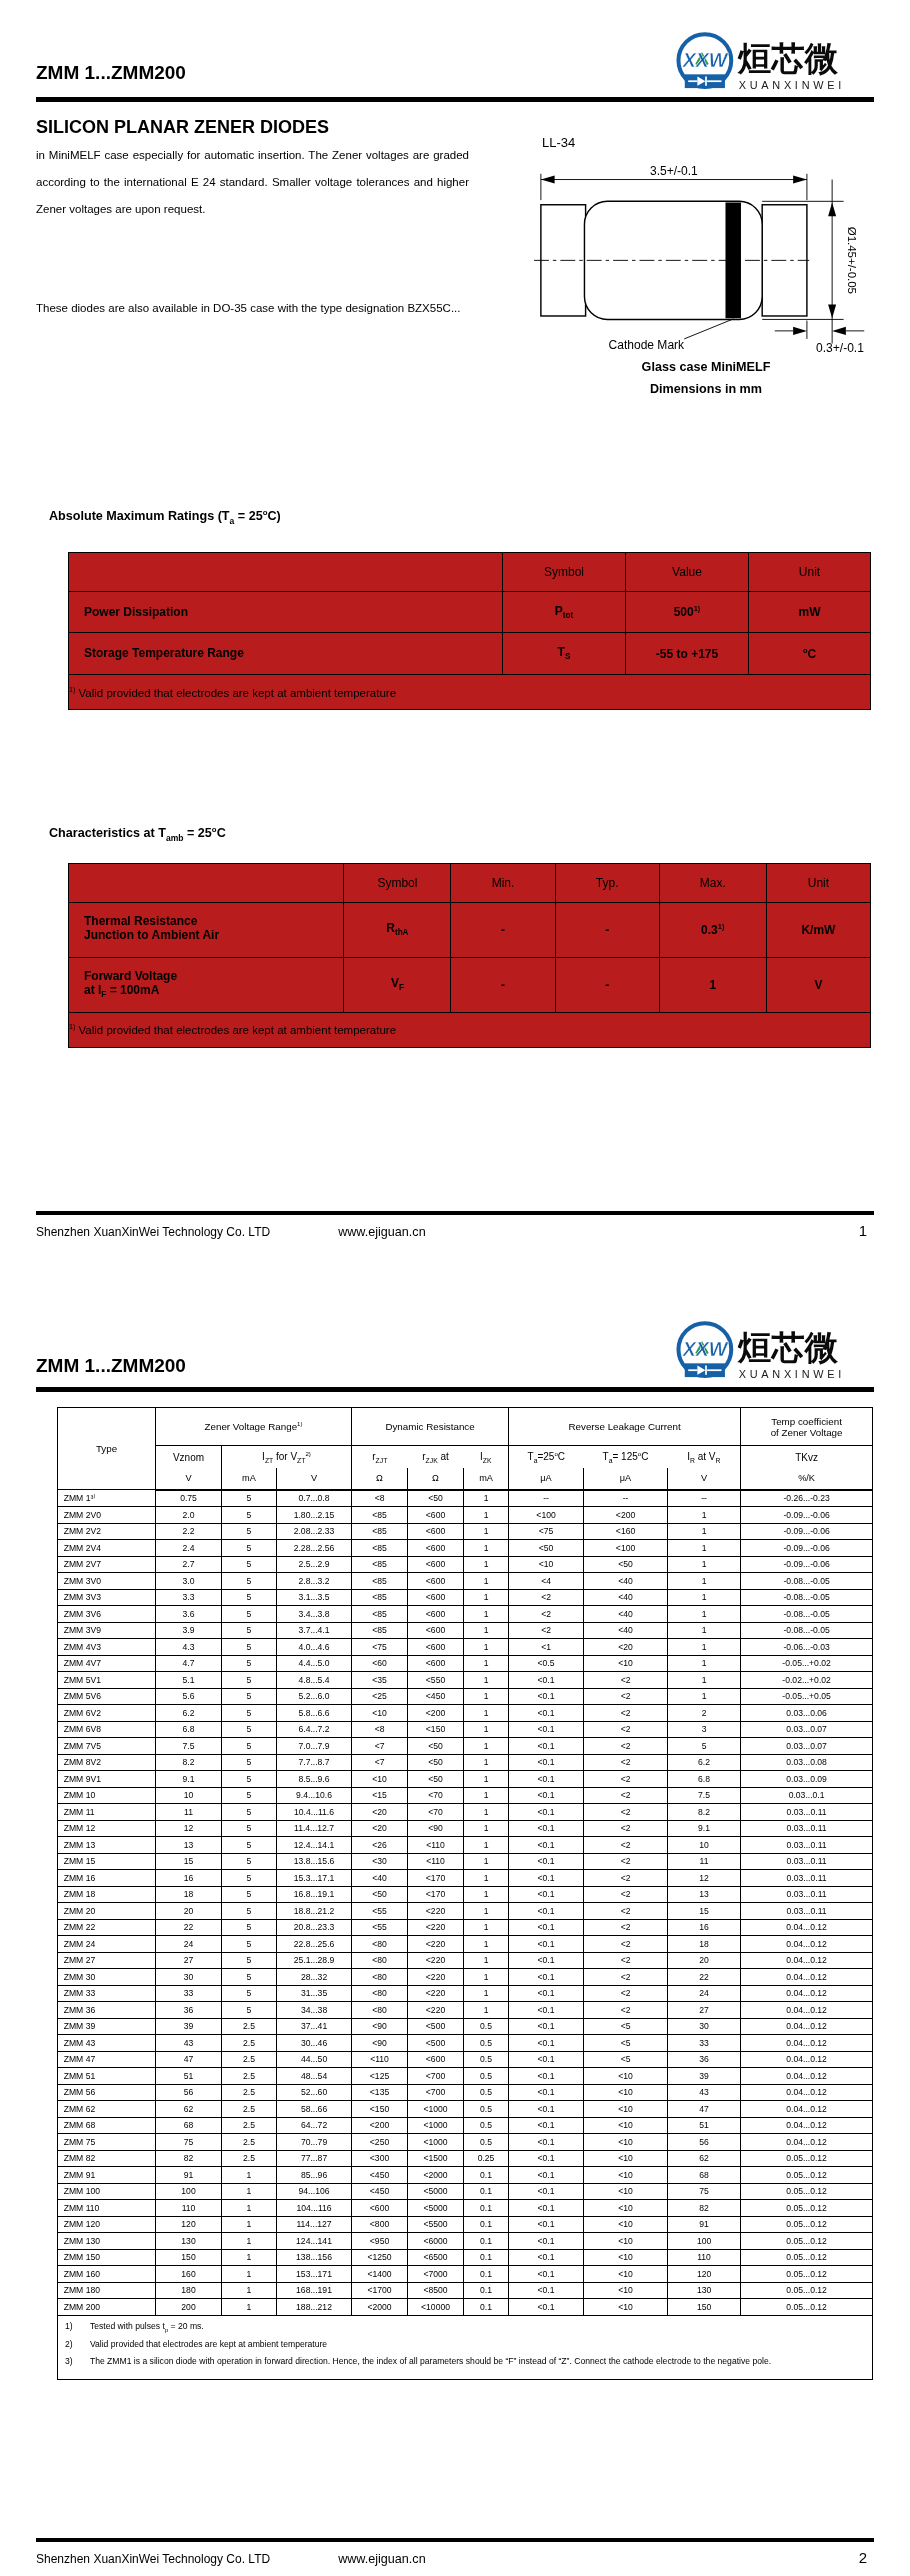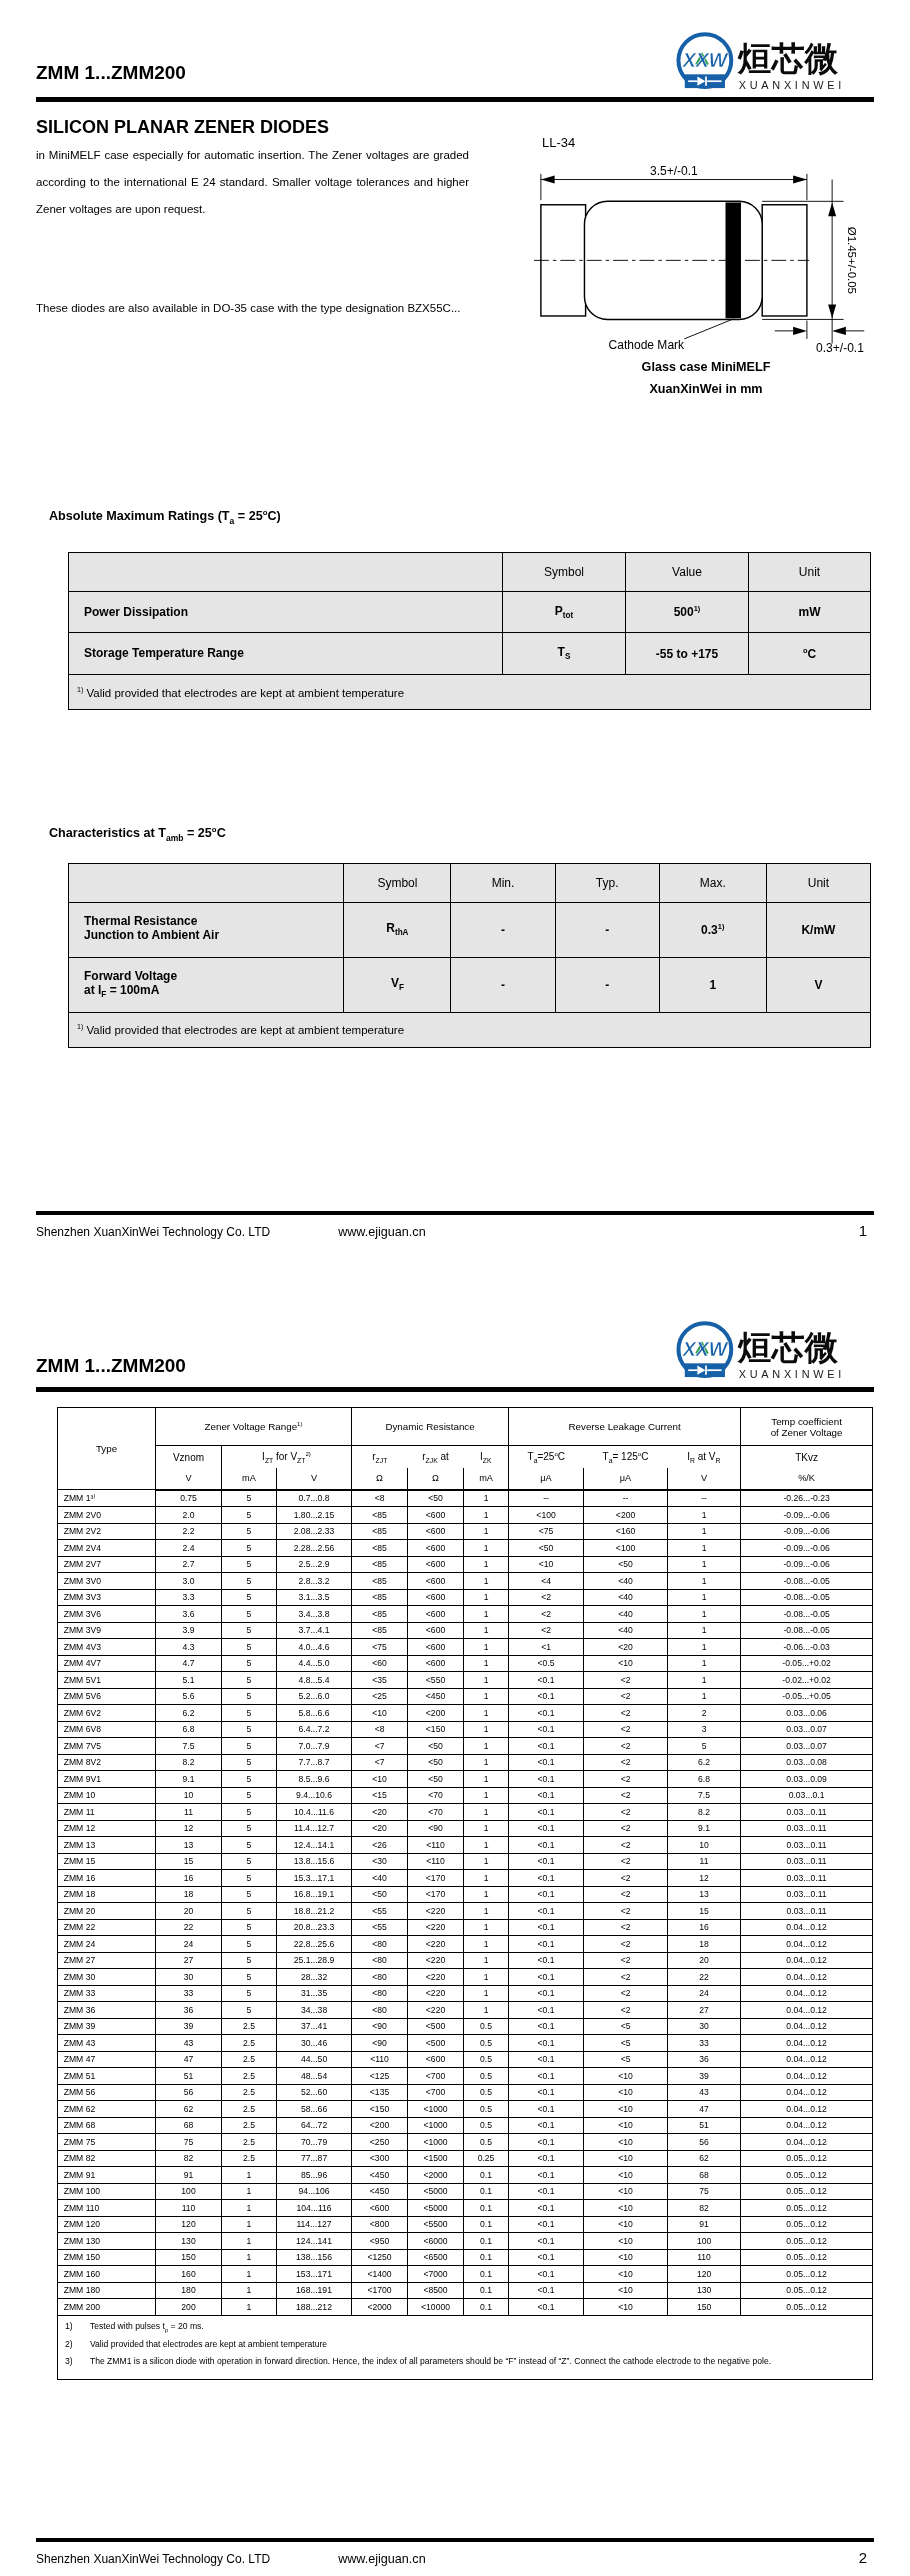--- a/index.html
+++ b/index.html
@@ -10,26 +10,26 @@
   .rule { position:absolute; left:36px; width:838px; height:4.6px; background:#000; }
   .sec-title { font-size:18px; font-weight:bold; }
   .para { font-size:11.5px; line-height:2.35; text-align:justify; }
   .h2 { font-size:12.6px; font-weight:bold; }
   .sb { vertical-align:sub; font-size:68%; }
   .sp { vertical-align:super; font-size:62%; }
   .cap { font-size:12.6px; font-weight:bold; text-align:center; }
   .ll34 { font-size:13px; }
 
   
-  .t1 { border-collapse:collapse; background:#e5e5e5; font-size:12px; table-layout:fixed; }
+  .t1 { border-collapse:collapse; background:#b91c1c; font-size:12px; table-layout:fixed; }
   .t1 td { border:1.7px solid #000; text-align:center; padding:2.3px 3.4px; }
   .t1 td.lbl { text-align:left; padding-left:15px; }
   .t1 tr.hdr td { height:33px; }
   .t1 tr.row td { height:36px;font-weight:bold; }
-  .t1 tr.fnote td { height:30px; text-align:left; padding-left:8px; font-size:11.5px; }
+  .t1 tr.fnote td { height:30px; text-align:left; padding-left:0; font-size:11.5px; }
 
   
   .bigtbl { border-collapse:collapse; table-layout:fixed; width:815px; background:#fff; font-size:8.6px; }
   .bigtbl td { border-left:1.1px solid #000; border-right:1.1px solid #000; border-top:1.1px solid #000; border-bottom:1.1px solid #000; text-align:center; padding:0 1.7px; overflow:hidden; white-space:nowrap; }
   .bigtbl { border:1.7px solid #000; }
   .bigtbl tr.grp td { height:37px; font-size:9.8px; border-bottom:1.7px solid #000; }
   .bigtbl tr.lblrow td { height:22px; font-size:10px; border-bottom:none; }
   .bigtbl tr.units td { height:20.7px; font-size:9.2px; border-top:none; border-bottom:2.3px solid #000; }
   .bigtbl td.typehead { font-size:9.8px; }
   .bigtbl tr.datarow td { height:15.5px; border-top:1.7px solid #000; border-bottom:1.7px solid #000; }
@@ -110,21 +110,21 @@
       <line x1="544" y1="308" x2="576" y2="308" stroke="#000" stroke-width="1.6"></line>
       <polygon points="520,308 544,301 544,315"></polygon>
       <text x="492" y="345" font-size="21">0.3+/-0.1</text>
 
       <line x1="262" y1="322" x2="348" y2="287" stroke="#000" stroke-width="1.6"></line>
       <text x="130" y="340" font-size="21">Cathode Mark</text>
     </svg>
   </div>
 
   <div class="abs cap" style="left:534px; top:360px; width:344px;">Glass case MiniMELF</div>
-  <div class="abs cap" style="left:534px; top:382px; width:344px;">XuanXinWei in mm</div>
+  <div class="abs cap" style="left:534px; top:382px; width:344px;">Dimensions in mm</div>
 
   <div class="abs h2" style="left:49px; top:508px;"><span>Absolute Maximum Ratings (T</span><span class="sb">a</span><span> = 25</span><span class="sp">o</span><span>C)</span></div>
 
   <table class="t1 abs" style="left:68px; top:552px; width:803px;">
     <colgroup>
         <col style="width:434px">
         <col style="width:123px">
         <col style="width:123px">
         <col style="width:122px">
       </colgroup>

